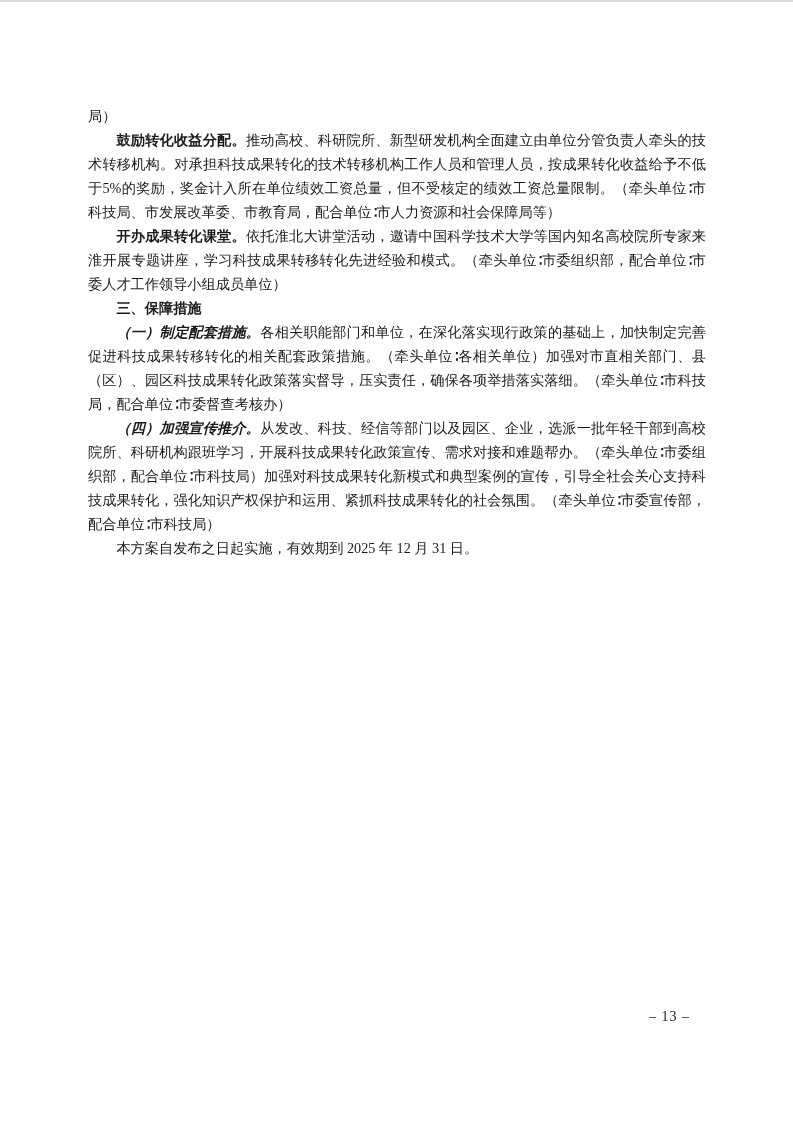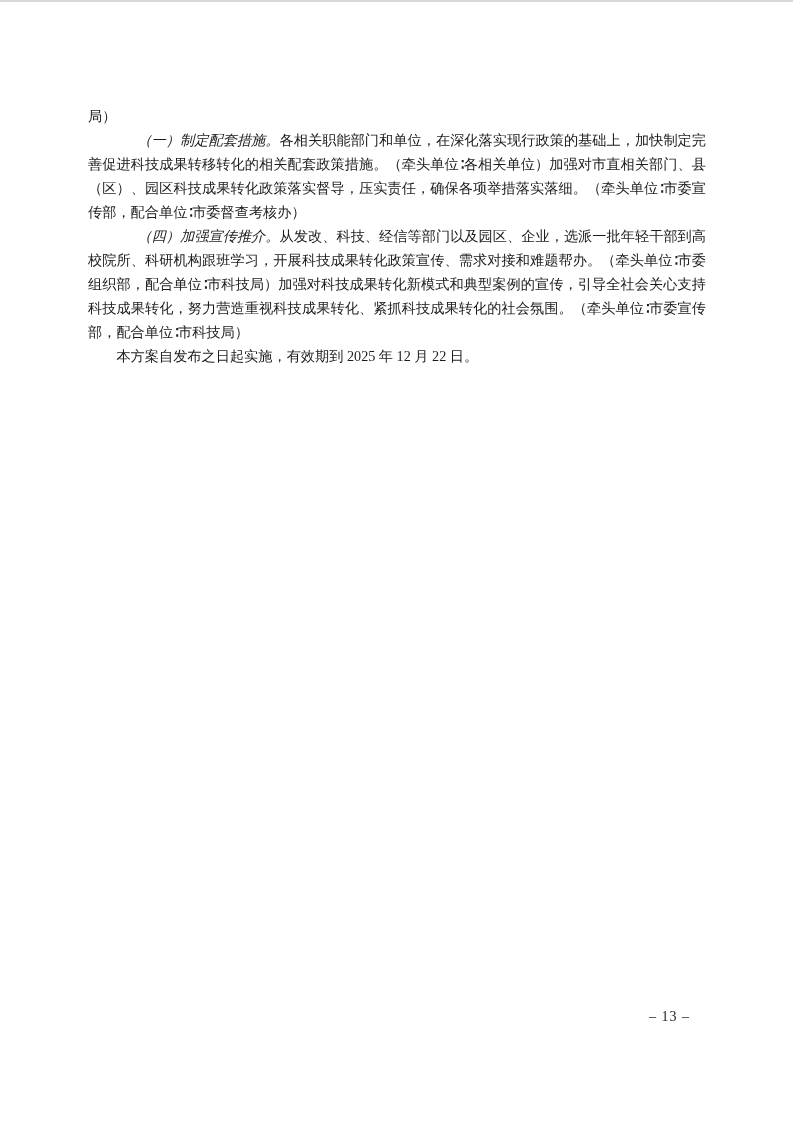--- a/index.html
+++ b/index.html
@@ -40,43 +40,45 @@
   }
   .run-normal {
     font-weight: 400;
     font-style: normal;
   }
   .run-bold {
     font-weight: 700;
     font-style: normal;
   }
   .run-bolditalic {
-    font-weight: 400;
+    font-weight: 700;
     font-style: italic;
-    margin-left: 21px;
   }
   .page-number {
     position: absolute;
     top: 1008px;
     right: 103px;
     font-size: 14px;
     line-height: 18px;
     color: #1b1b1b;
     letter-spacing: 1px;
   }
 </style>
 </head>
 <body>
 
 <div class="page">
   <div class="page-top-edge"></div>
 
   <main class="doc">
       <p class="para"><span class="run-normal">局）</span></p>
-      <p class="para indent"><span class="run-bolditalic">（一）制定配套措施。</span><span class="run-normal">各相关职能部门和单位，在深化落实现行政策的基础上，加快制定完善促进科技成果转移转化的相关配套政策措施。（牵头单位∶各相关单位）加强对市直相关部门、县（区）、园区科技成果转化政策落实督导，压实责任，确保各项举措落实落细。（牵头单位∶市委宣传部，配合单位∶市委督查考核办）</span></p>
-      <p class="para indent"><span class="run-bolditalic">（四）加强宣传推介。</span><span class="run-normal">从发改、科技、经信等部门以及园区、企业，选派一批年轻干部到高校院所、科研机构跟班学习，开展科技成果转化政策宣传、需求对接和难题帮办。（牵头单位∶市委组织部，配合单位∶市科技局）加强对科技成果转化新模式和典型案例的宣传，引导全社会关心支持科技成果转化，努力营造重视科技成果转化、紧抓科技成果转化的社会氛围。（牵头单位∶市委宣传部，配合单位∶市科技局）</span></p>
-      <p class="para indent"><span class="run-normal">本方案自发布之日起实施，有效期到 2025 年 12 月 22 日。</span></p>
+      <p class="para indent"><span class="run-bold">鼓励转化收益分配。</span><span class="run-normal">推动高校、科研院所、新型研发机构全面建立由单位分管负责人牵头的技术转移机构。对承担科技成果转化的技术转移机构工作人员和管理人员，按成果转化收益给予不低于5%的奖励，奖金计入所在单位绩效工资总量，但不受核定的绩效工资总量限制。（牵头单位∶市科技局、市发展改革委、市教育局，配合单位∶市人力资源和社会保障局等）</span></p>
+      <p class="para indent"><span class="run-bold">开办成果转化课堂。</span><span class="run-normal">依托淮北大讲堂活动，邀请中国科学技术大学等国内知名高校院所专家来淮开展专题讲座，学习科技成果转移转化先进经验和模式。（牵头单位∶市委组织部，配合单位∶市委人才工作领导小组成员单位）</span></p>
+      <p class="para indent"><span class="run-bold">三、保障措施</span></p>
+      <p class="para indent"><span class="run-bolditalic">（一）制定配套措施。</span><span class="run-normal">各相关职能部门和单位，在深化落实现行政策的基础上，加快制定完善促进科技成果转移转化的相关配套政策措施。（牵头单位∶各相关单位）加强对市直相关部门、县（区）、园区科技成果转化政策落实督导，压实责任，确保各项举措落实落细。（牵头单位∶市科技局，配合单位∶市委督查考核办）</span></p>
+      <p class="para indent"><span class="run-bolditalic">（四）加强宣传推介。</span><span class="run-normal">从发改、科技、经信等部门以及园区、企业，选派一批年轻干部到高校院所、科研机构跟班学习，开展科技成果转化政策宣传、需求对接和难题帮办。（牵头单位∶市委组织部，配合单位∶市科技局）加强对科技成果转化新模式和典型案例的宣传，引导全社会关心支持科技成果转化，强化知识产权保护和运用、紧抓科技成果转化的社会氛围。（牵头单位∶市委宣传部，配合单位∶市科技局）</span></p>
+      <p class="para indent"><span class="run-normal">本方案自发布之日起实施，有效期到 2025 年 12 月 31 日。</span></p>
     </main>
 
   <div class="page-number">
     <span>– 13 –</span>
   </div>
 </div>
 
 </body></html>

